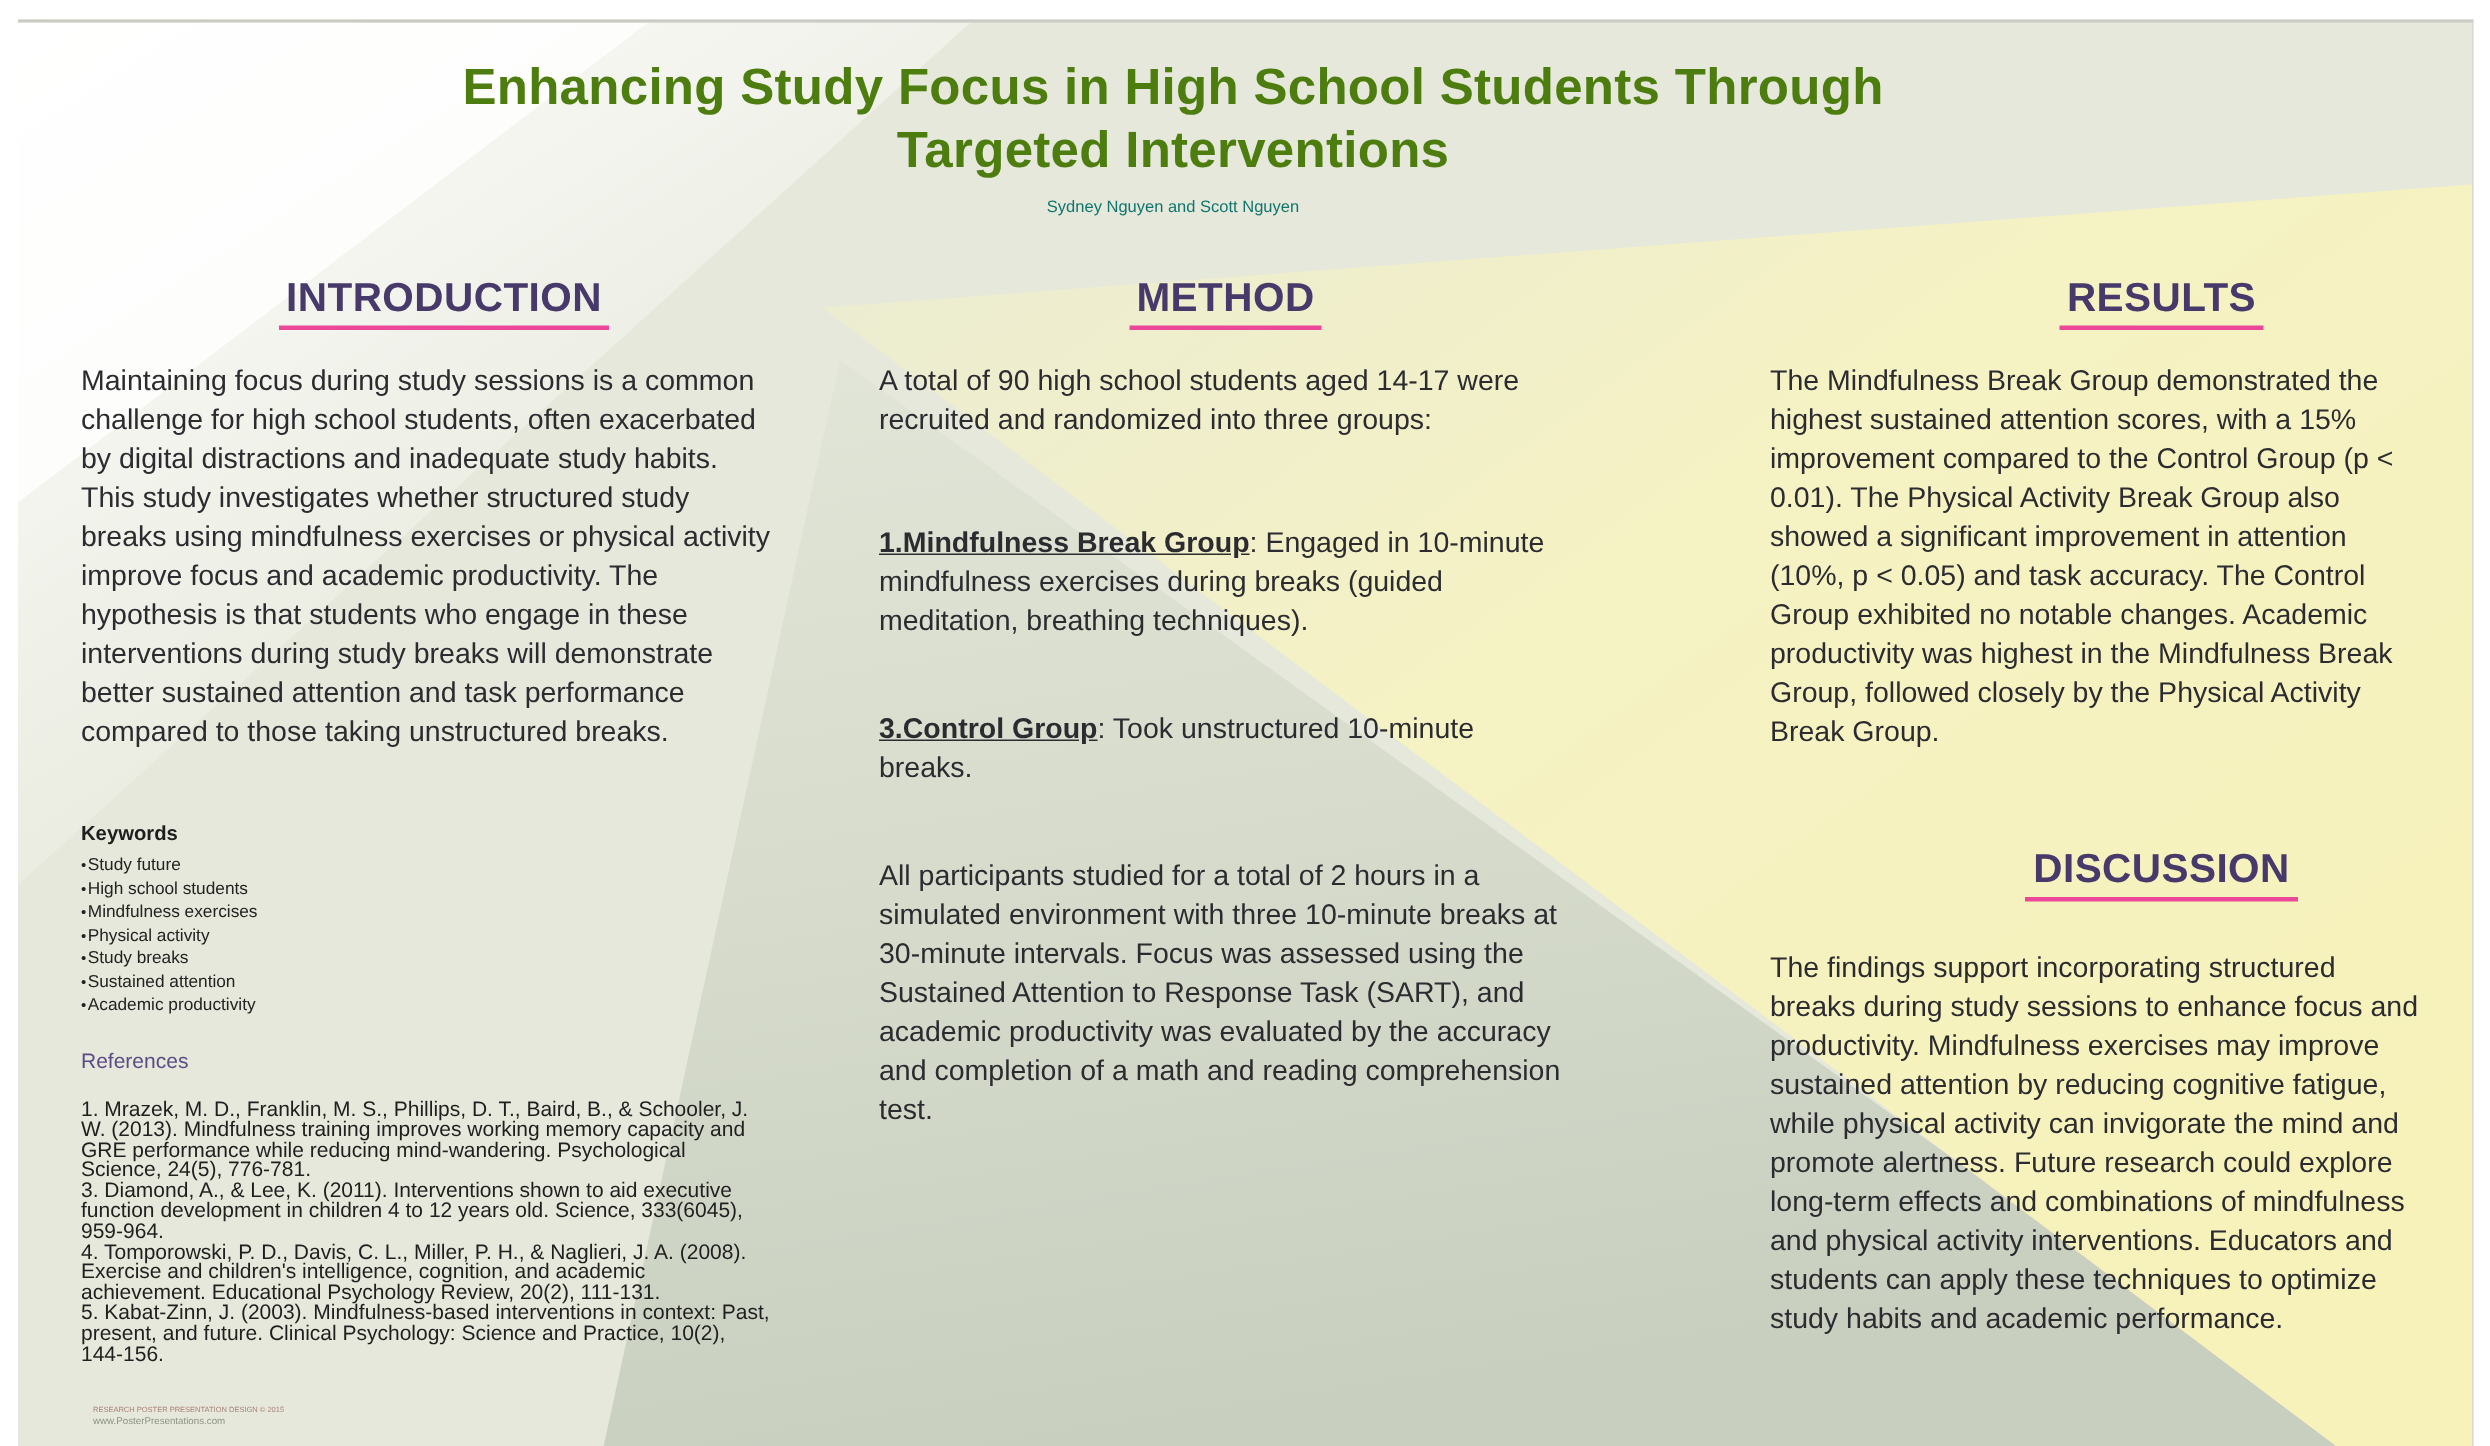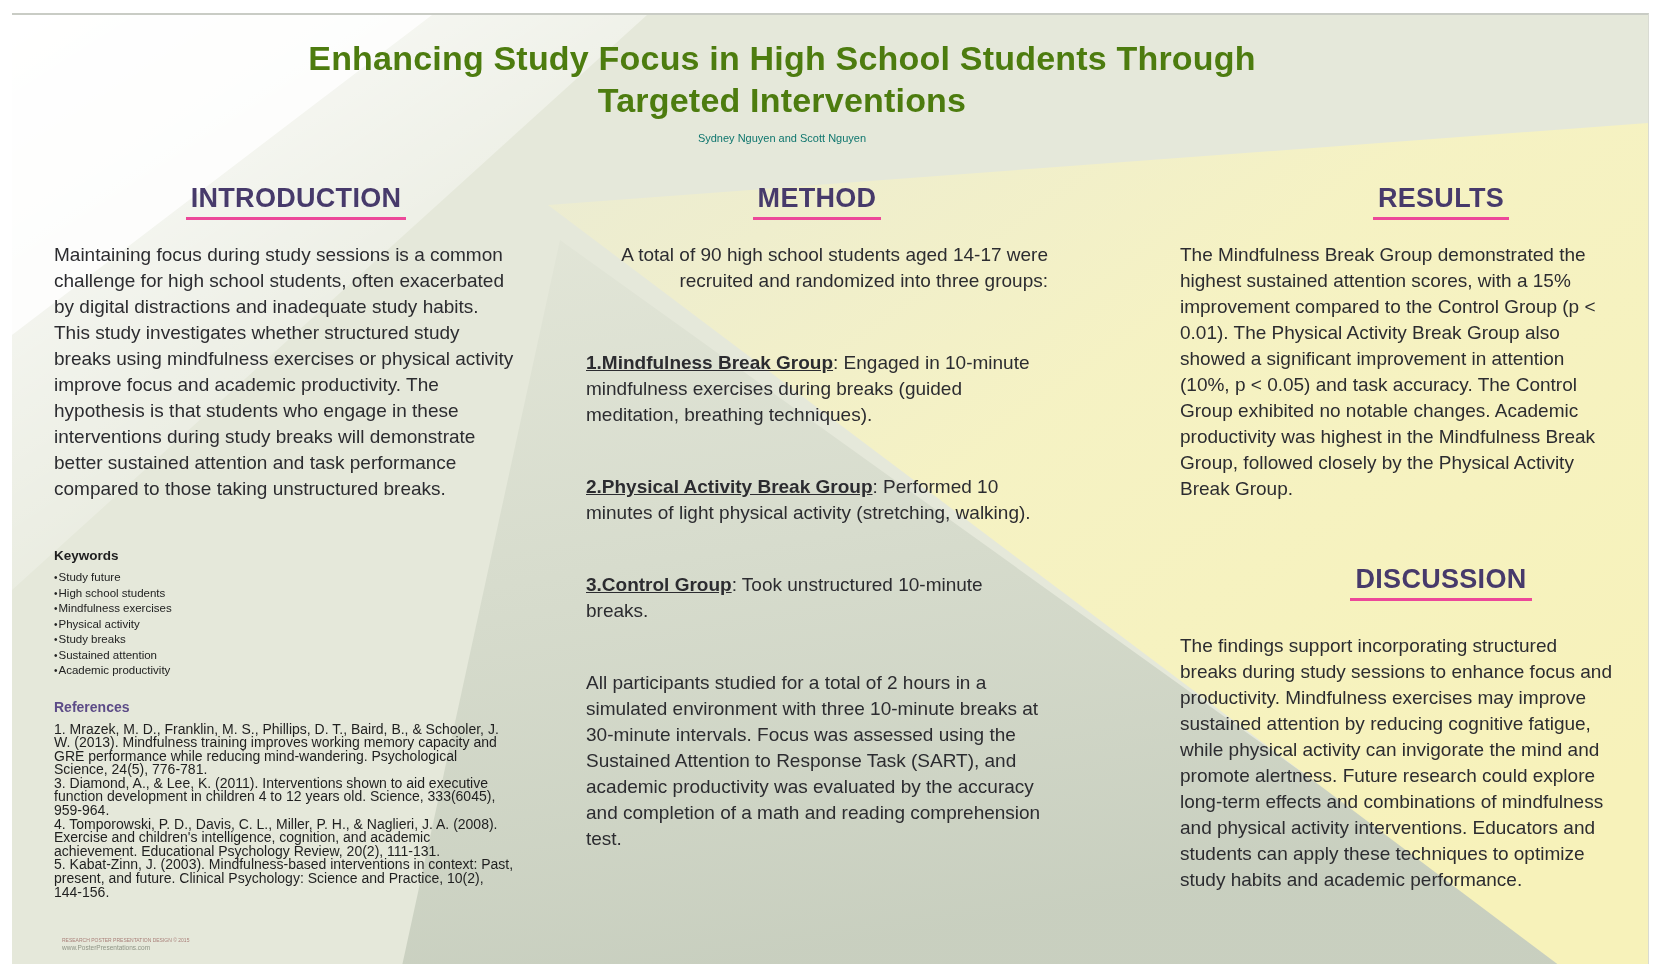--- a/index.html
+++ b/index.html
@@ -38,30 +38,30 @@
     padding:0 5px 3px 5px;border-bottom:3px solid #ec4899;
     letter-spacing:0.3px;
   }
   .col1 .sec-h{transform:translateX(12px);}
   .col3 .sec-h{transform:translateX(45px);}
 
   .body-text{
     font-size:19px;line-height:26px;color:#2c2c30;
   }
   .method-p{margin:0 0 46px 0;}
-  .method-intro{margin:0 0 56px 0;text-align:right;}
+  .method-intro{margin:0 0 56px 0;}
   .bold{font-weight:bold;text-decoration:underline;}
 
   .kw-block{margin-top:46px;}
   .kw-h{font-size:13.5px;font-weight:bold;color:#1e1e1e;margin-bottom:7px;}
   .kw-item{font-size:11.5px;line-height:15.5px;color:#222;}
   .kw-item::before{content:"\2022";font-size:10px;margin-right:1px;}
 
   .ref-block{margin-top:20px;}
-  .ref-h{font-size:14px;font-weight:bold;color:#5c4b87;margin-bottom:8px;}
+  .ref-h{font-size:14px;font-weight:normal;color:#5c4b87;margin-bottom:18px;}
   .ref-item{font-size:14px;line-height:13.6px;color:#1f1f1f;}
 
   .disc-h{margin-top:62px;}
   .disc-body{margin-top:32px;}
 
   .footer{position:absolute;left:50px;top:922px;z-index:3;}
   .footer-l1{font-size:5px;line-height:7px;color:#a97f79;}
   .footer-l2{font-size:6.5px;line-height:8px;color:#8e9485;}
 </style>
 </head>
@@ -126,21 +126,20 @@
     </div>
 
     <div class="col col2">
       <div class="sec-h">
         <span class="hh">METHOD</span>
       </div>
       <div class="body-text method-intro">A total of 90 high school students aged 14-17 were recruited and randomized into three groups:</div>
 
       <div class="body-text method-p"><span class="bold">1.Mindfulness Break Group</span><span>: Engaged in 10-minute mindfulness exercises during breaks (guided meditation, breathing techniques).</span></div>
 
-      <div class="body-text method-p"><span class="bold">2.Physical Activity Break Group</span><span>: Performed 10 minutes of light physical activity (stretching, walking).</span></div>
 
       <div class="body-text method-p"><span class="bold">3.Control Group</span><span>: Took unstructured 10-minute breaks.</span></div>
 
       <div class="body-text">All participants studied for a total of 2 hours in a simulated environment with three 10-minute breaks at 30-minute intervals. Focus was assessed using the Sustained Attention to Response Task (SART), and academic productivity was evaluated by the accuracy and completion of a math and reading comprehension test.</div>
     </div>
 
     <div class="col col3">
       <div class="sec-h">
         <span class="hh">RESULTS</span>
       </div>

